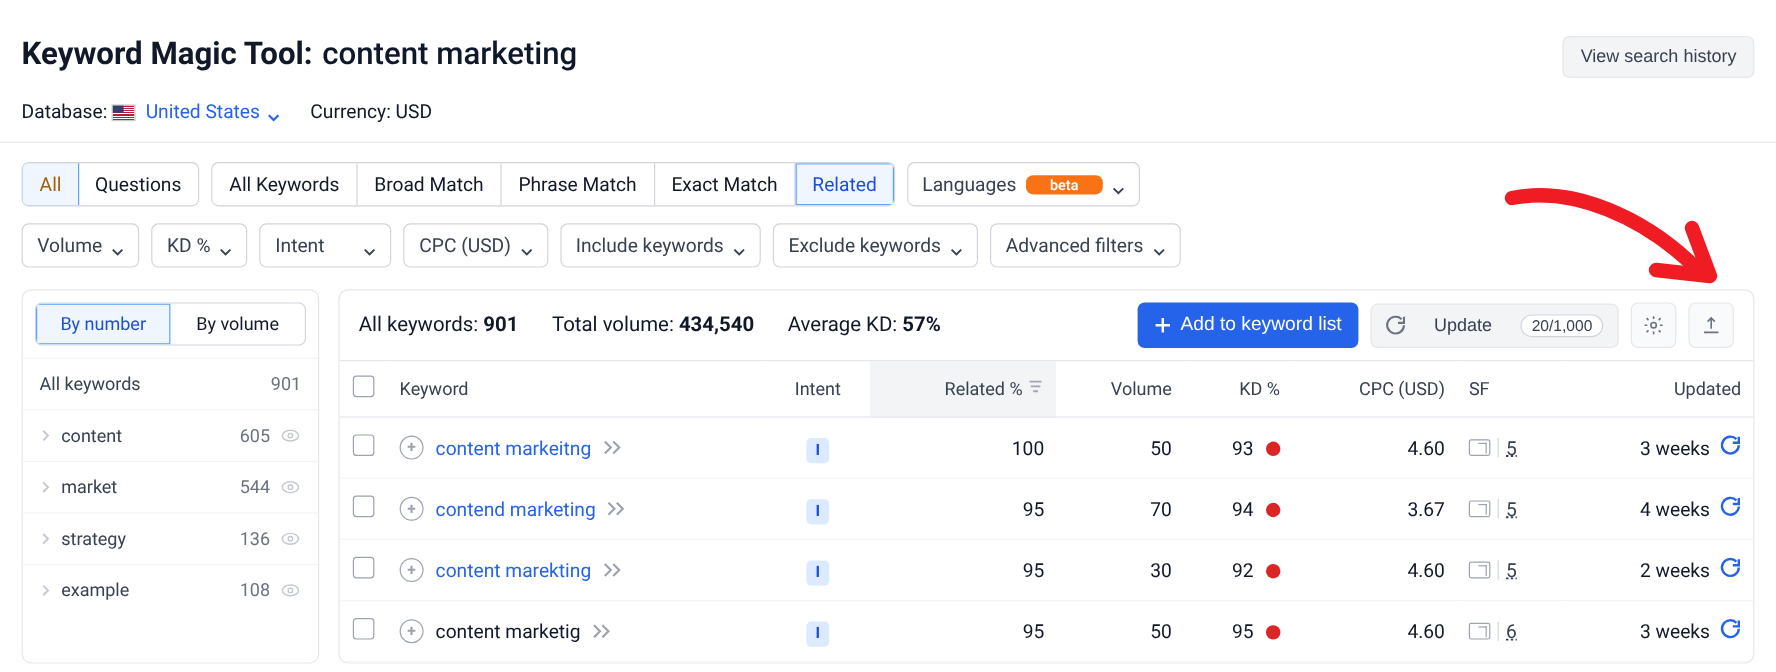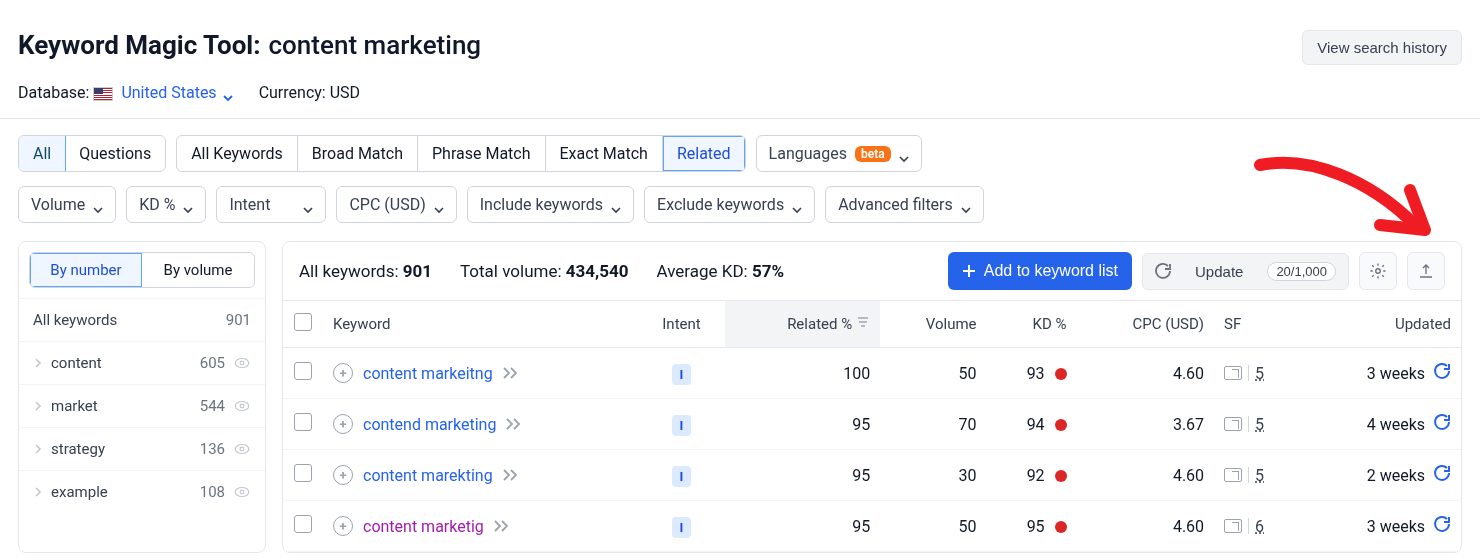--- a/index.html
+++ b/index.html
@@ -13,24 +13,24 @@
 .flag { width:20px; height:14px; display:inline-block; background: linear-gradient(to bottom, #b22234 0%, #b22234 7%, #fff 7%, #fff 15%, #b22234 15%, #b22234 23%, #fff 23%, #fff 31%, #b22234 31%, #b22234 38%, #fff 38%, #fff 46%, #b22234 46%, #b22234 54%, #fff 54%, #fff 61%, #b22234 61%, #b22234 69%, #fff 69%, #fff 77%, #b22234 77%, #b22234 85%, #fff 85%, #fff 92%, #b22234 92%); position:relative; border:0.5px solid #ccc; vertical-align:middle; margin-right:4px;}
 .flag::before { content:""; position:absolute; top:0; left:0; width:45%; height:54%; background:#3c3b6e; }
 .db-link { color:#2563eb; cursor:pointer; display:inline-flex; align-items:center; gap:6px; }
 .chev { width:10px; height:10px; display:inline-block; }
 .chev svg { width:100%; height:100%; }
 .divider { height:1px; background:#e5e7eb; width:100%; }
 .filter-bar { padding:16px 18px 8px 18px; display:flex; gap:10px; flex-wrap:wrap; align-items:center; }
 .seg { display:flex; border:1px solid #d1d5db; border-radius:6px; overflow:hidden; }
 .seg .seg-item { padding:8px 14px; font-size:16px; cursor:pointer; border-right:1px solid #d1d5db; }
 .seg .seg-item:last-child { border-right:none; }
-.seg .active { background:#eff6ff; color:#0c4a6e; border:1px solid #60a5fa; margin:-1px; }
+.seg .active { background:#eff6ff; color:#a16207; border:1px solid #60a5fa; margin:-1px; }
 .seg.related-active .seg-item.related { background:#eff6ff; color:#1d4ed8; outline:1px solid #60a5fa; outline-offset:-1px;}
 .pill { border:1px solid #d1d5db; border-radius:6px; padding:8px 12px; font-size:16px; display:flex; align-items:center; gap:8px; cursor:pointer; color:#374151; background:#fff;}
-.pill .badge-beta { background:#f97316; color:#fff; padding:1px 6px; border-radius:6px; font-size:12px; font-weight:600; }
+.pill .badge-beta { background:#f97316; color:#fff; padding:1px 20px; border-radius:6px; font-size:12px; font-weight:600; }
 .filter-bar2 { padding:6px 18px 18px 18px; display:flex; gap:10px; flex-wrap:wrap; }
 .content { display:flex; gap:16px; padding:0 18px; }
 .sidebar { width:248px; border:1px solid #e5e7eb; border-radius:8px; background:#fff; }
 .sidebar-tabs { display:flex; border:1px solid #d1d5db; border-radius:6px; margin:10px; overflow:hidden;}
 .sidebar-tabs .tab { flex:1; text-align:center; padding:8px 4px; font-size:15px; cursor:pointer; }
 .sidebar-tabs .tab.active { background:#eff6ff; color:#1d4ed8; outline:1px solid #60a5fa; outline-offset:-1px;}
 .side-row { display:flex; align-items:center; padding:12px 14px; font-size:15px; justify-content:space-between; border-top:1px solid #f3f4f6; cursor:pointer;}
 .side-row.header-row { font-weight:400; }
 .side-row .left { display:flex; align-items:center; gap:8px; color:#374151;}
 .side-row .right { display:flex; align-items:center; gap:8px; color:#6b7280;}
@@ -392,21 +392,21 @@
                     <path d="M16 2v5h-5" stroke="#2563eb" stroke-width="2" fill="none"></path>
                   </svg></span>
               </div>
             </td>
           </tr>
           <tr>
             <td><span class="cbox"></span></td>
             <td class="left">
               <div class="kw-cell">
                 <span class="plus-circ">+</span>
-                <a style="color:#a21caf;text-decoration:none;">content marketig</a>
+                <a style="color:#0f172a;text-decoration:none;">content marketig</a>
                 <span class="dbl-chev"><svg width="16" height="12" viewBox="0 0 16 12">
                     <path d="M1 1l5 5-5 5M8 1l5 5-5 5" stroke="#9ca3af" stroke-width="1.8" fill="none"></path>
                   </svg></span>
               </div>
             </td>
             <td style="text-align:center;"><span class="intent-pill">I</span></td>
             <td>95</td>
             <td>50</td>
             <td>95 <span class="kd-dot"></span></td>
             <td>4.60</td>

